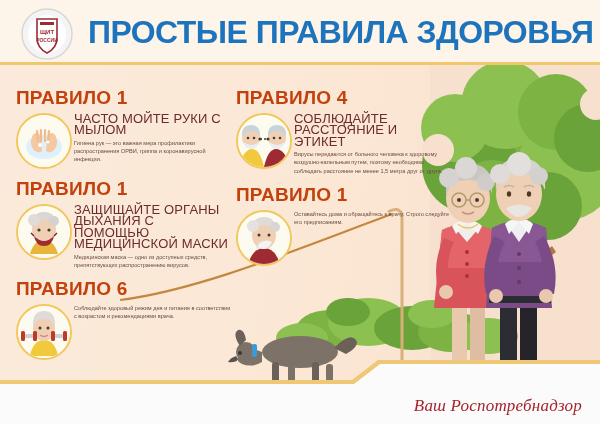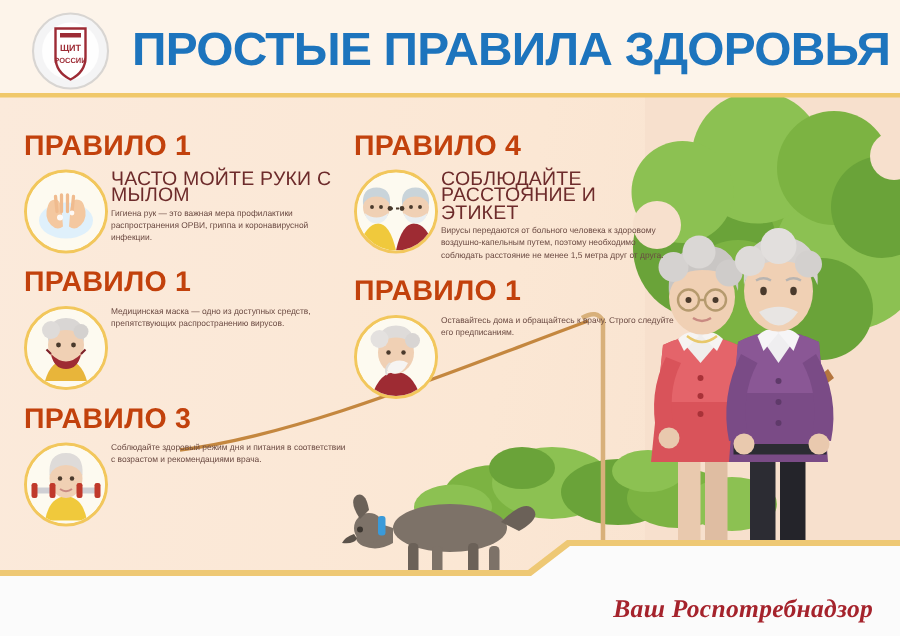--- a/index.html
+++ b/index.html
@@ -78,21 +78,21 @@
     font-size:5.6px;
     line-height:8.2px;
     color:#6b4a42;
     margin:0;
     max-width:160px;
   }
   .footer-text{
     position:absolute;right:18px;bottom:8px;
     font-family:"Liberation Serif", serif;
     font-style:italic;
-    font-weight:700;
+    font-weight:400;
     font-size:17px;
     letter-spacing:0.2px;
     color:#a5232c;
     white-space:nowrap;
   }
 </style>
 </head>
 <body>
 
 <div id="poster">
@@ -290,26 +290,27 @@
             <ellipse cx="26" cy="24" rx="12" ry="14" fill="#f0d0b4"></ellipse>
             <path d="M14 22 q-1 -16 12 -16 q13 0 12 16 q-3 -8 -12 -8 q-9 0 -12 8 Z" fill="#d9d6d4"></path>
             <circle cx="16" cy="14" r="6" fill="#dedbd9"></circle>
             <circle cx="36" cy="15" r="5" fill="#d4d1cf"></circle>
             <circle cx="21" cy="24" r="1.6" fill="#4a3a2c"></circle>
             <circle cx="31" cy="24" r="1.6" fill="#4a3a2c"></circle>
             <path d="M16 30 q10 10 20 0 q-2 10 -10 10 q-8 0 -10 -10 Z" fill="#9e2b33"></path>
             <path d="M16 30 l-3 -3 M36 30 l3 -3" stroke="#7d2028" stroke-width="1.4"></path>
           </svg>
         </div>
+        <div class="rule-title">ЗАЩИЩАЙТЕ ОРГАНЫ ДЫХАНИЯ С ПОМОЩЬЮ МЕДИЦИНСКОЙ МАСКИ</div>
         <p class="rule-text">Медицинская маска — одно из доступных средств, препятствующих распространению вирусов.</p>
       </div>
     </div>
 
     <div class="rule">
-      <div class="rule-head">ПРАВИЛО 3</div>
+      <div class="rule-head">ПРАВИЛО 6</div>
       <div class="rule-body">
         <div class="badge">
           <svg viewBox="0 0 52 52" xmlns="http://www.w3.org/2000/svg">
             <circle cx="26" cy="26" r="26" fill="#fdfaf0"></circle>
             <path d="M12 50 q3 -16 14 -16 q11 0 14 16 Z" fill="#f0c93c"></path>
             <ellipse cx="26" cy="22" rx="11" ry="13" fill="#f0d0b4"></ellipse>
             <path d="M15 20 q-1 -15 11 -15 q12 0 11 15 q-3 -7 -11 -7 q-8 0 -11 7 Z" fill="#dedbd9"></path>
             <circle cx="22" cy="22" r="1.5" fill="#4a3a2c"></circle>
             <circle cx="30" cy="22" r="1.5" fill="#4a3a2c"></circle>
             <path d="M22 29 q4 3 8 0" stroke="#c98a82" stroke-width="1.3" fill="none"></path>

